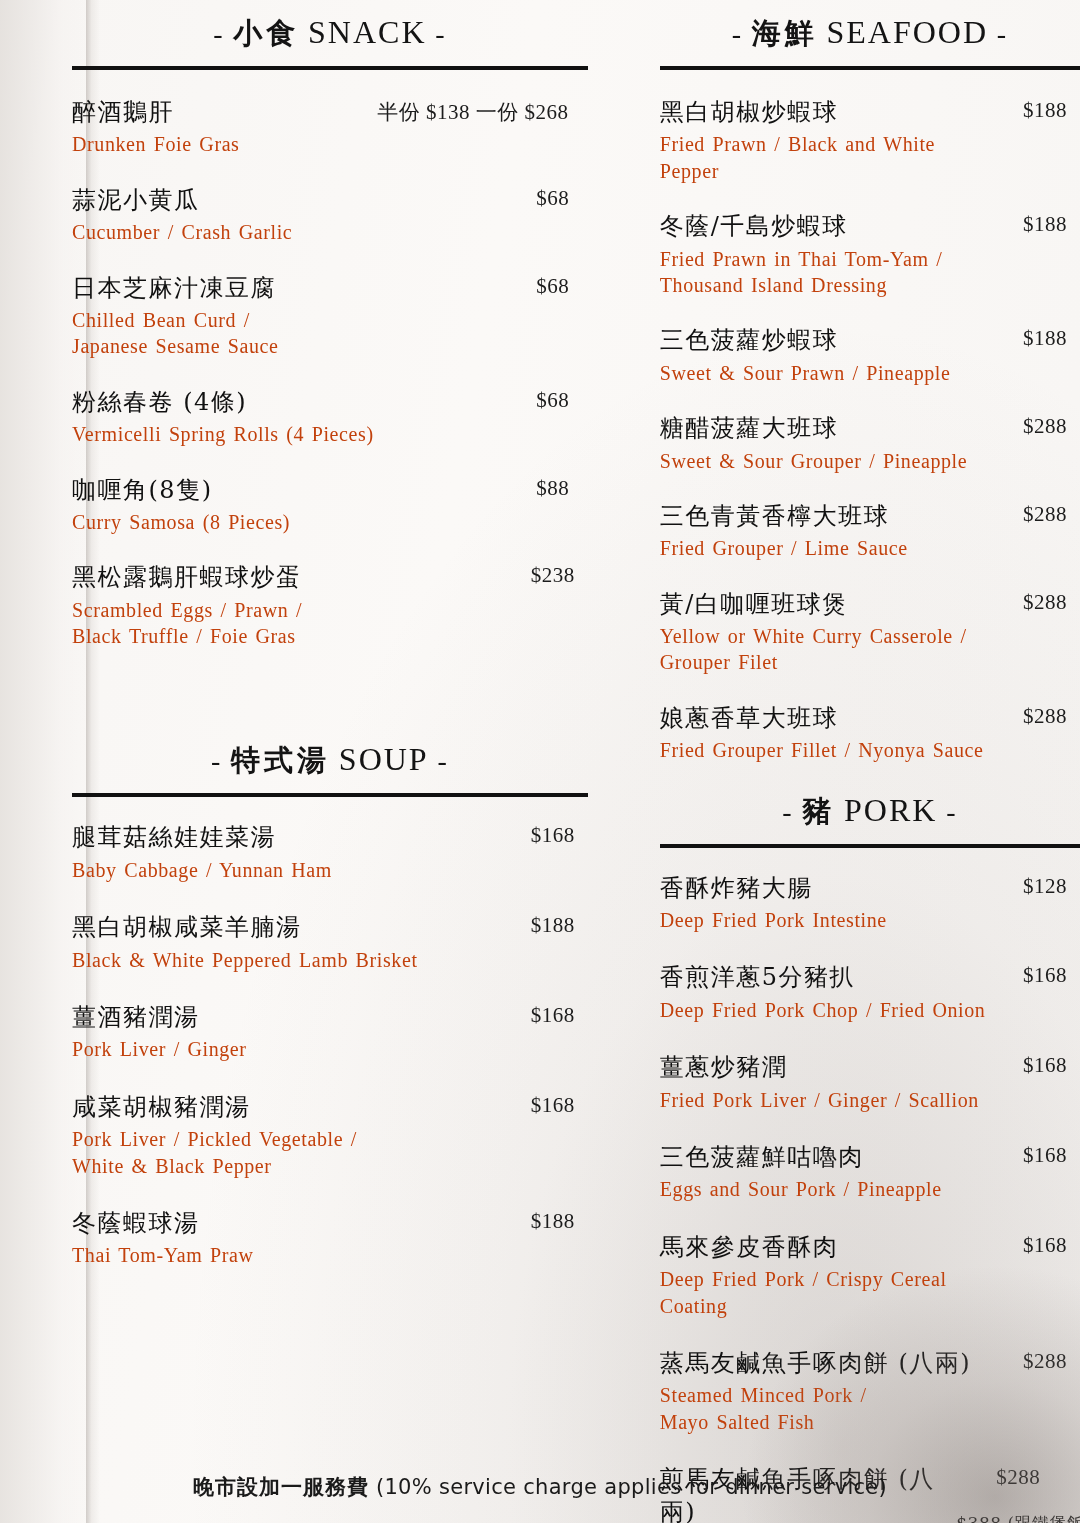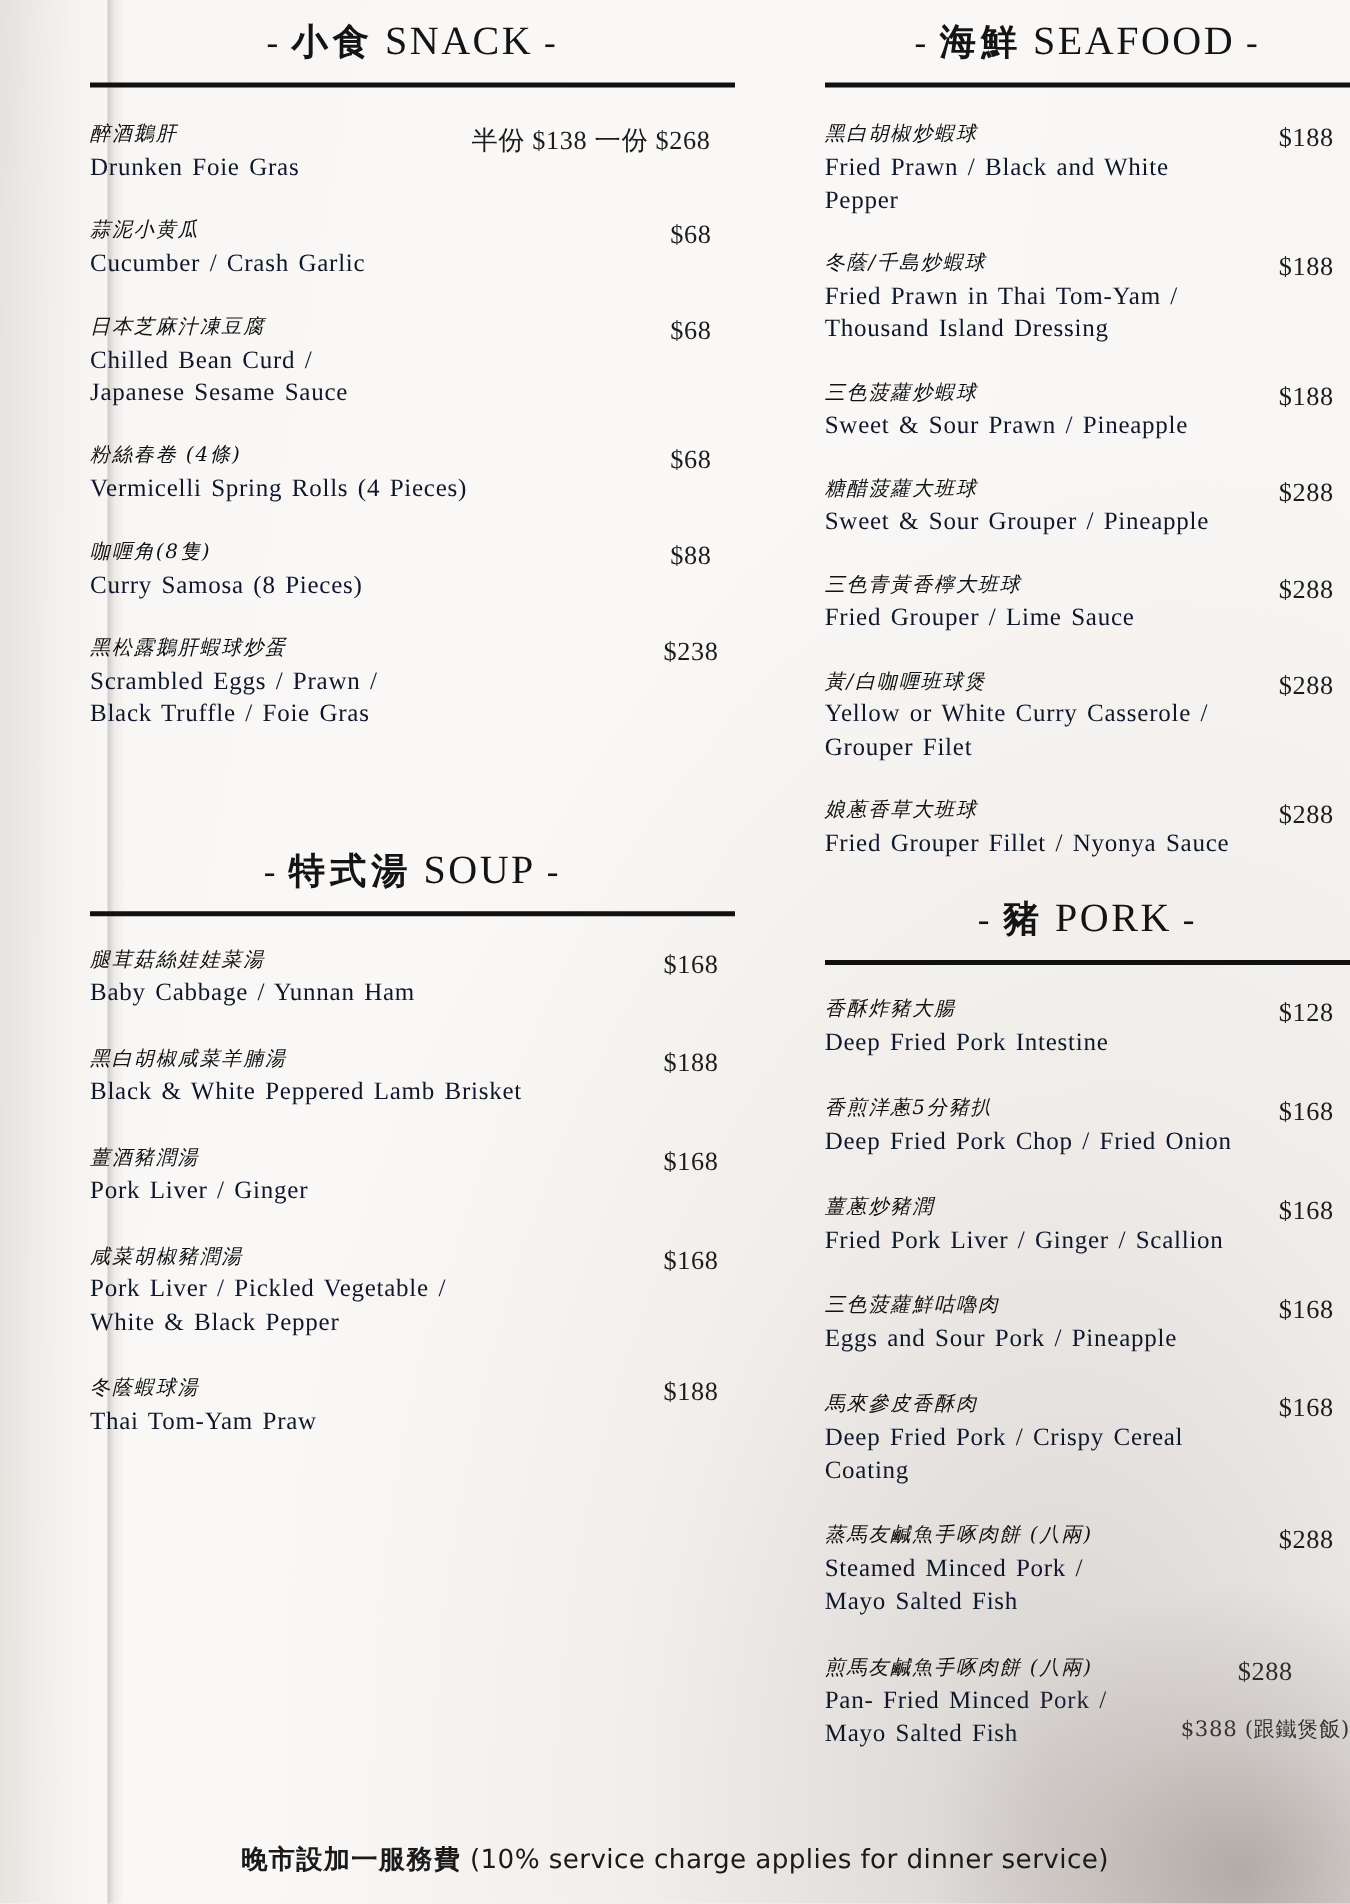--- a/index.html
+++ b/index.html
@@ -91,30 +91,29 @@
   .items { margin-top: 26px; }
   .item {
     display: flex;
     justify-content: space-between;
     align-items: flex-start;
     margin-bottom: 22px;
   }
   .item .names { flex: 1 1 auto; padding-right: 12px; }
   .item .cn {
     font-family: "DejaVu Serif", serif;
-    font-size: 16px;
+    font-size: 24px;
     letter-spacing: 1.5px;
     color: #111;
     line-height: 1.35;
-    font-style: italic;
   }
   .item .en {
     font-size: 20px;
     letter-spacing: 0.6px;
-    color: #0f172a;
+    color: #c2410c;
     line-height: 1.32;
     margin-top: 3px;
     word-spacing: 2px;
   }
   .item .price {
     font-size: 21px;
     letter-spacing: 0.5px;
     white-space: nowrap;
     text-align: center;
     padding-top: 2px;

